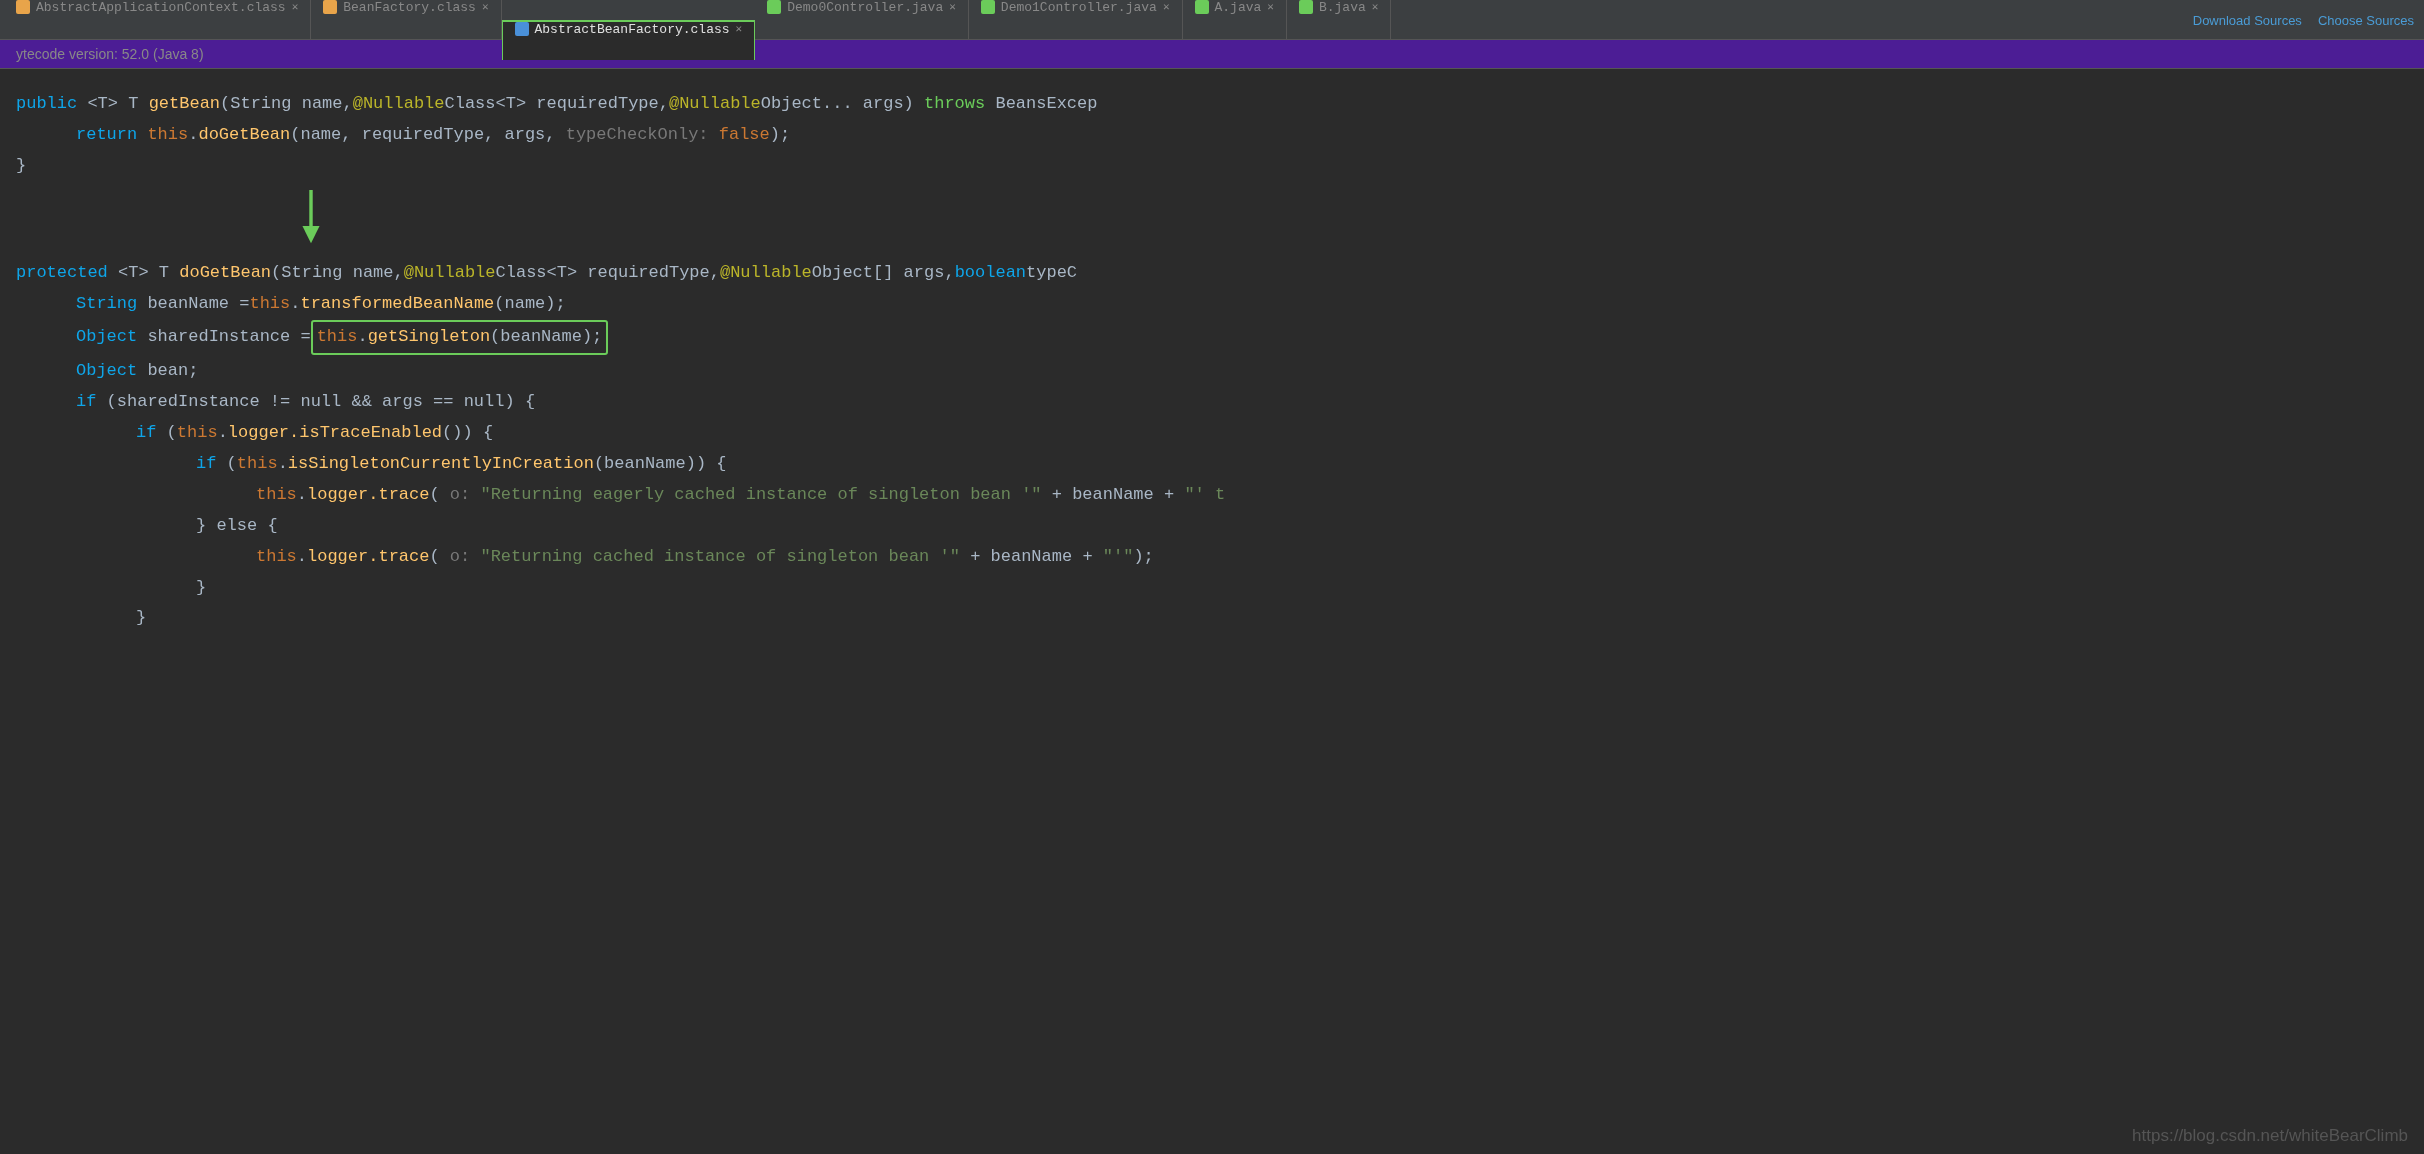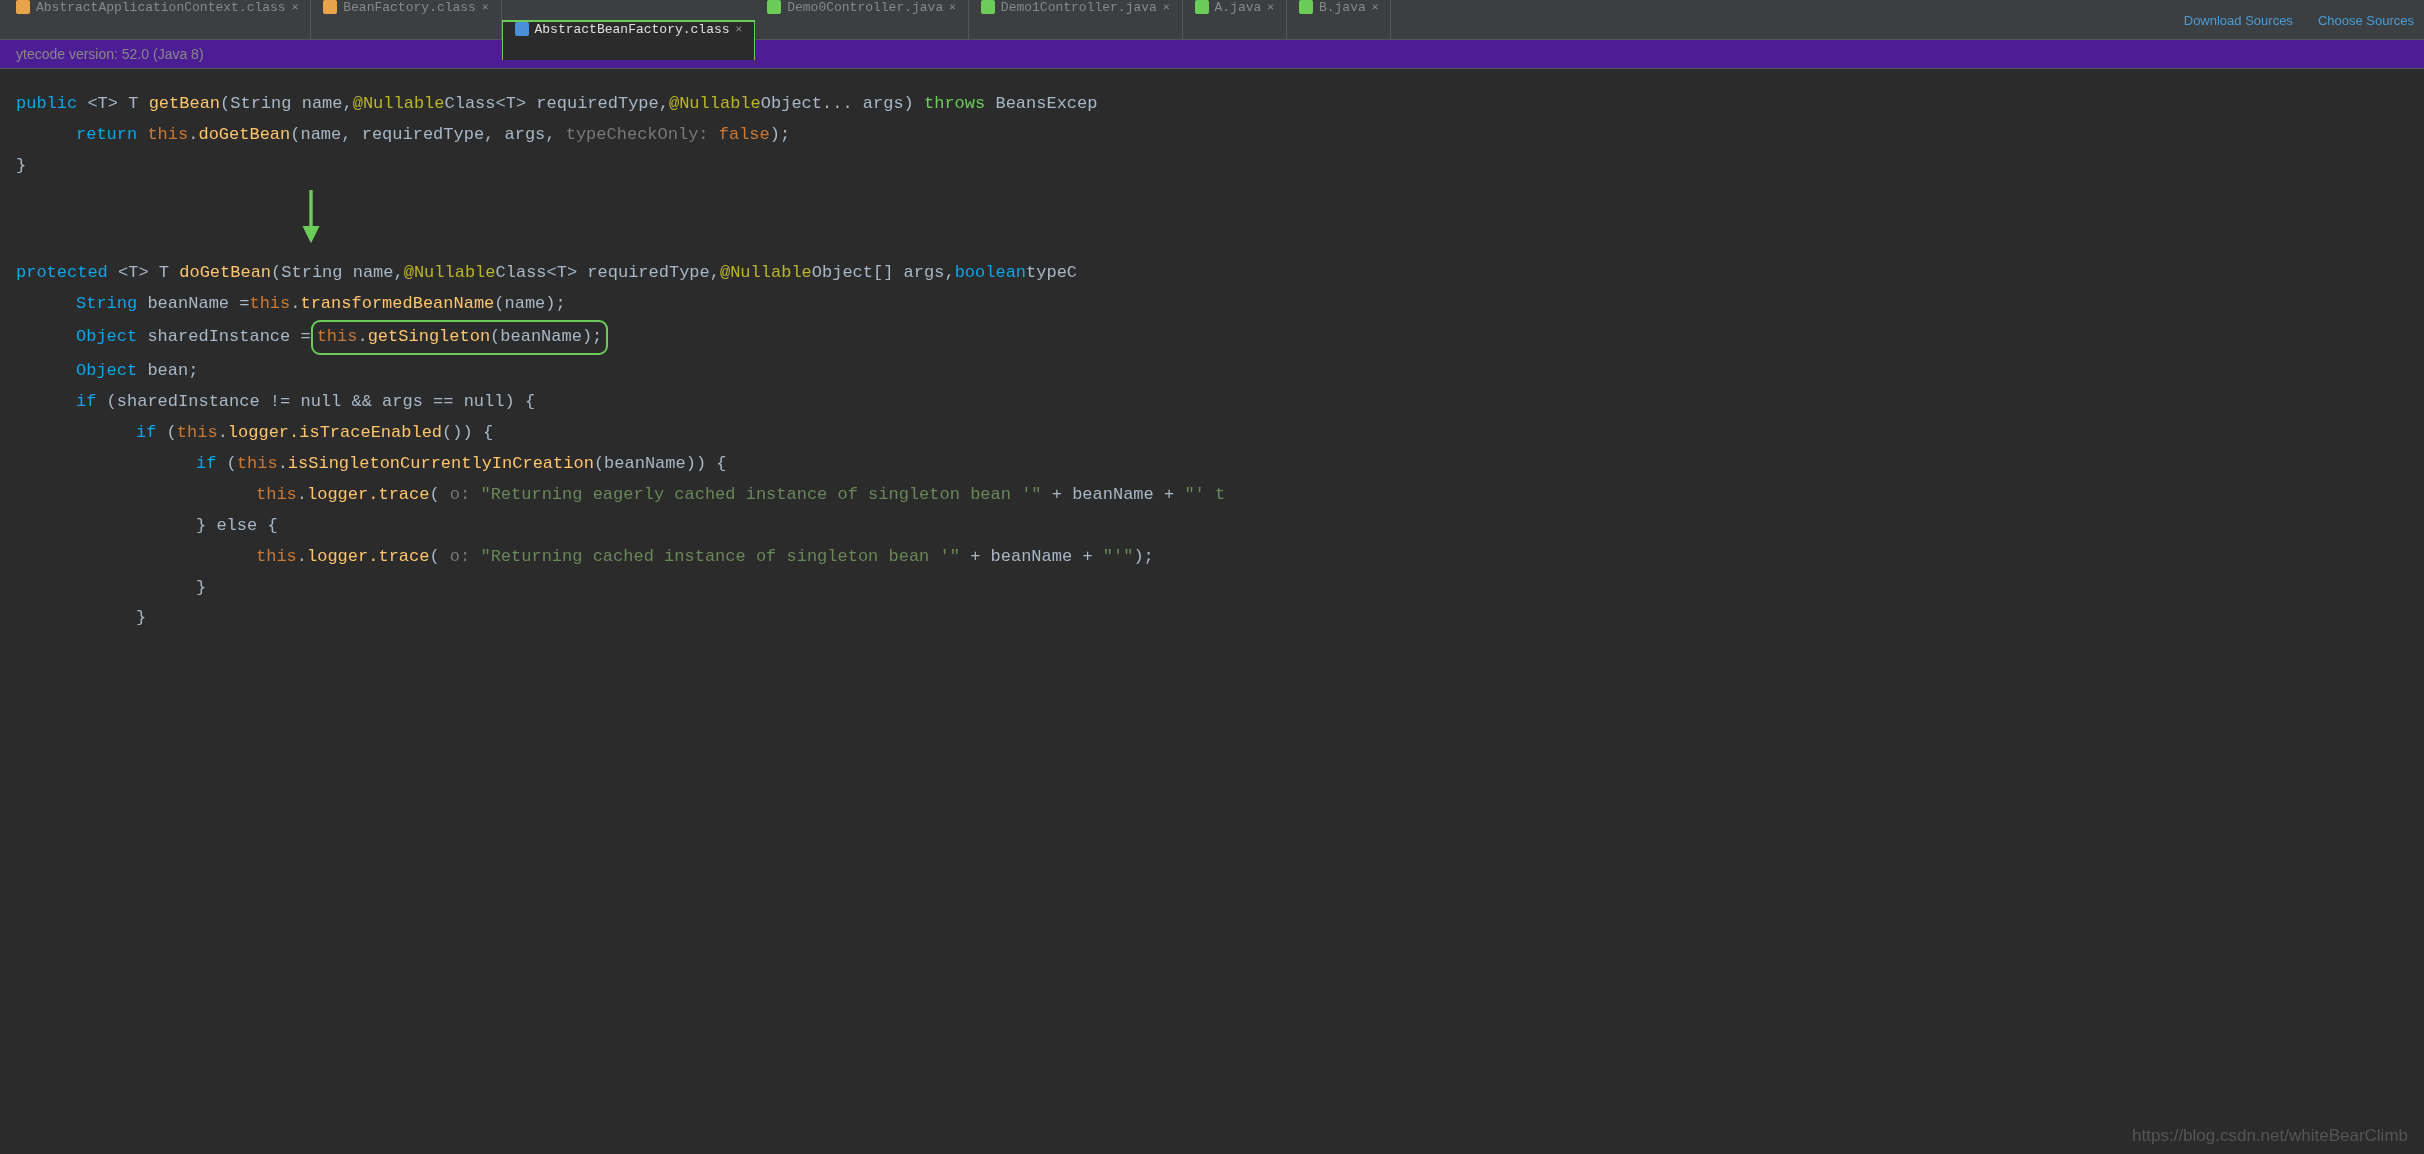--- a/index.html
+++ b/index.html
@@ -57,21 +57,21 @@
     .tab-icon-orange { background: #e8a44a; }
     .tab-icon-blue { background: #4a90d9; }
     .tab-icon-green { background: #6bcc5a; }
 
     .tab-bar-right {
       position: absolute;
       right: 10px;
       top: 50%;
       transform: translateY(-50%);
       display: flex;
-      gap: 25px;
+      gap: 16px;
       padding-left: 48px;
     }
     .tab-bar-link {
       color: #4a9cd6;
       font-size: 13px;
       cursor: pointer;
       font-family: Arial, sans-serif;
     }
 
     
@@ -119,21 +119,21 @@
     }
     .arrow-svg {
       width: 30px;
       height: 60px;
     }
 
     
     .highlight-box {
       display: inline;
       border: 2px solid #6bcc5a;
-      border-radius: 9px;
+      border-radius: 3px;
       padding: 1px 4px;
     }
 
     
     .indent1 { padding-left: 60px; }
     .indent2 { padding-left: 120px; }
     .indent3 { padding-left: 180px; }
     .indent4 { padding-left: 240px; }
 
     

